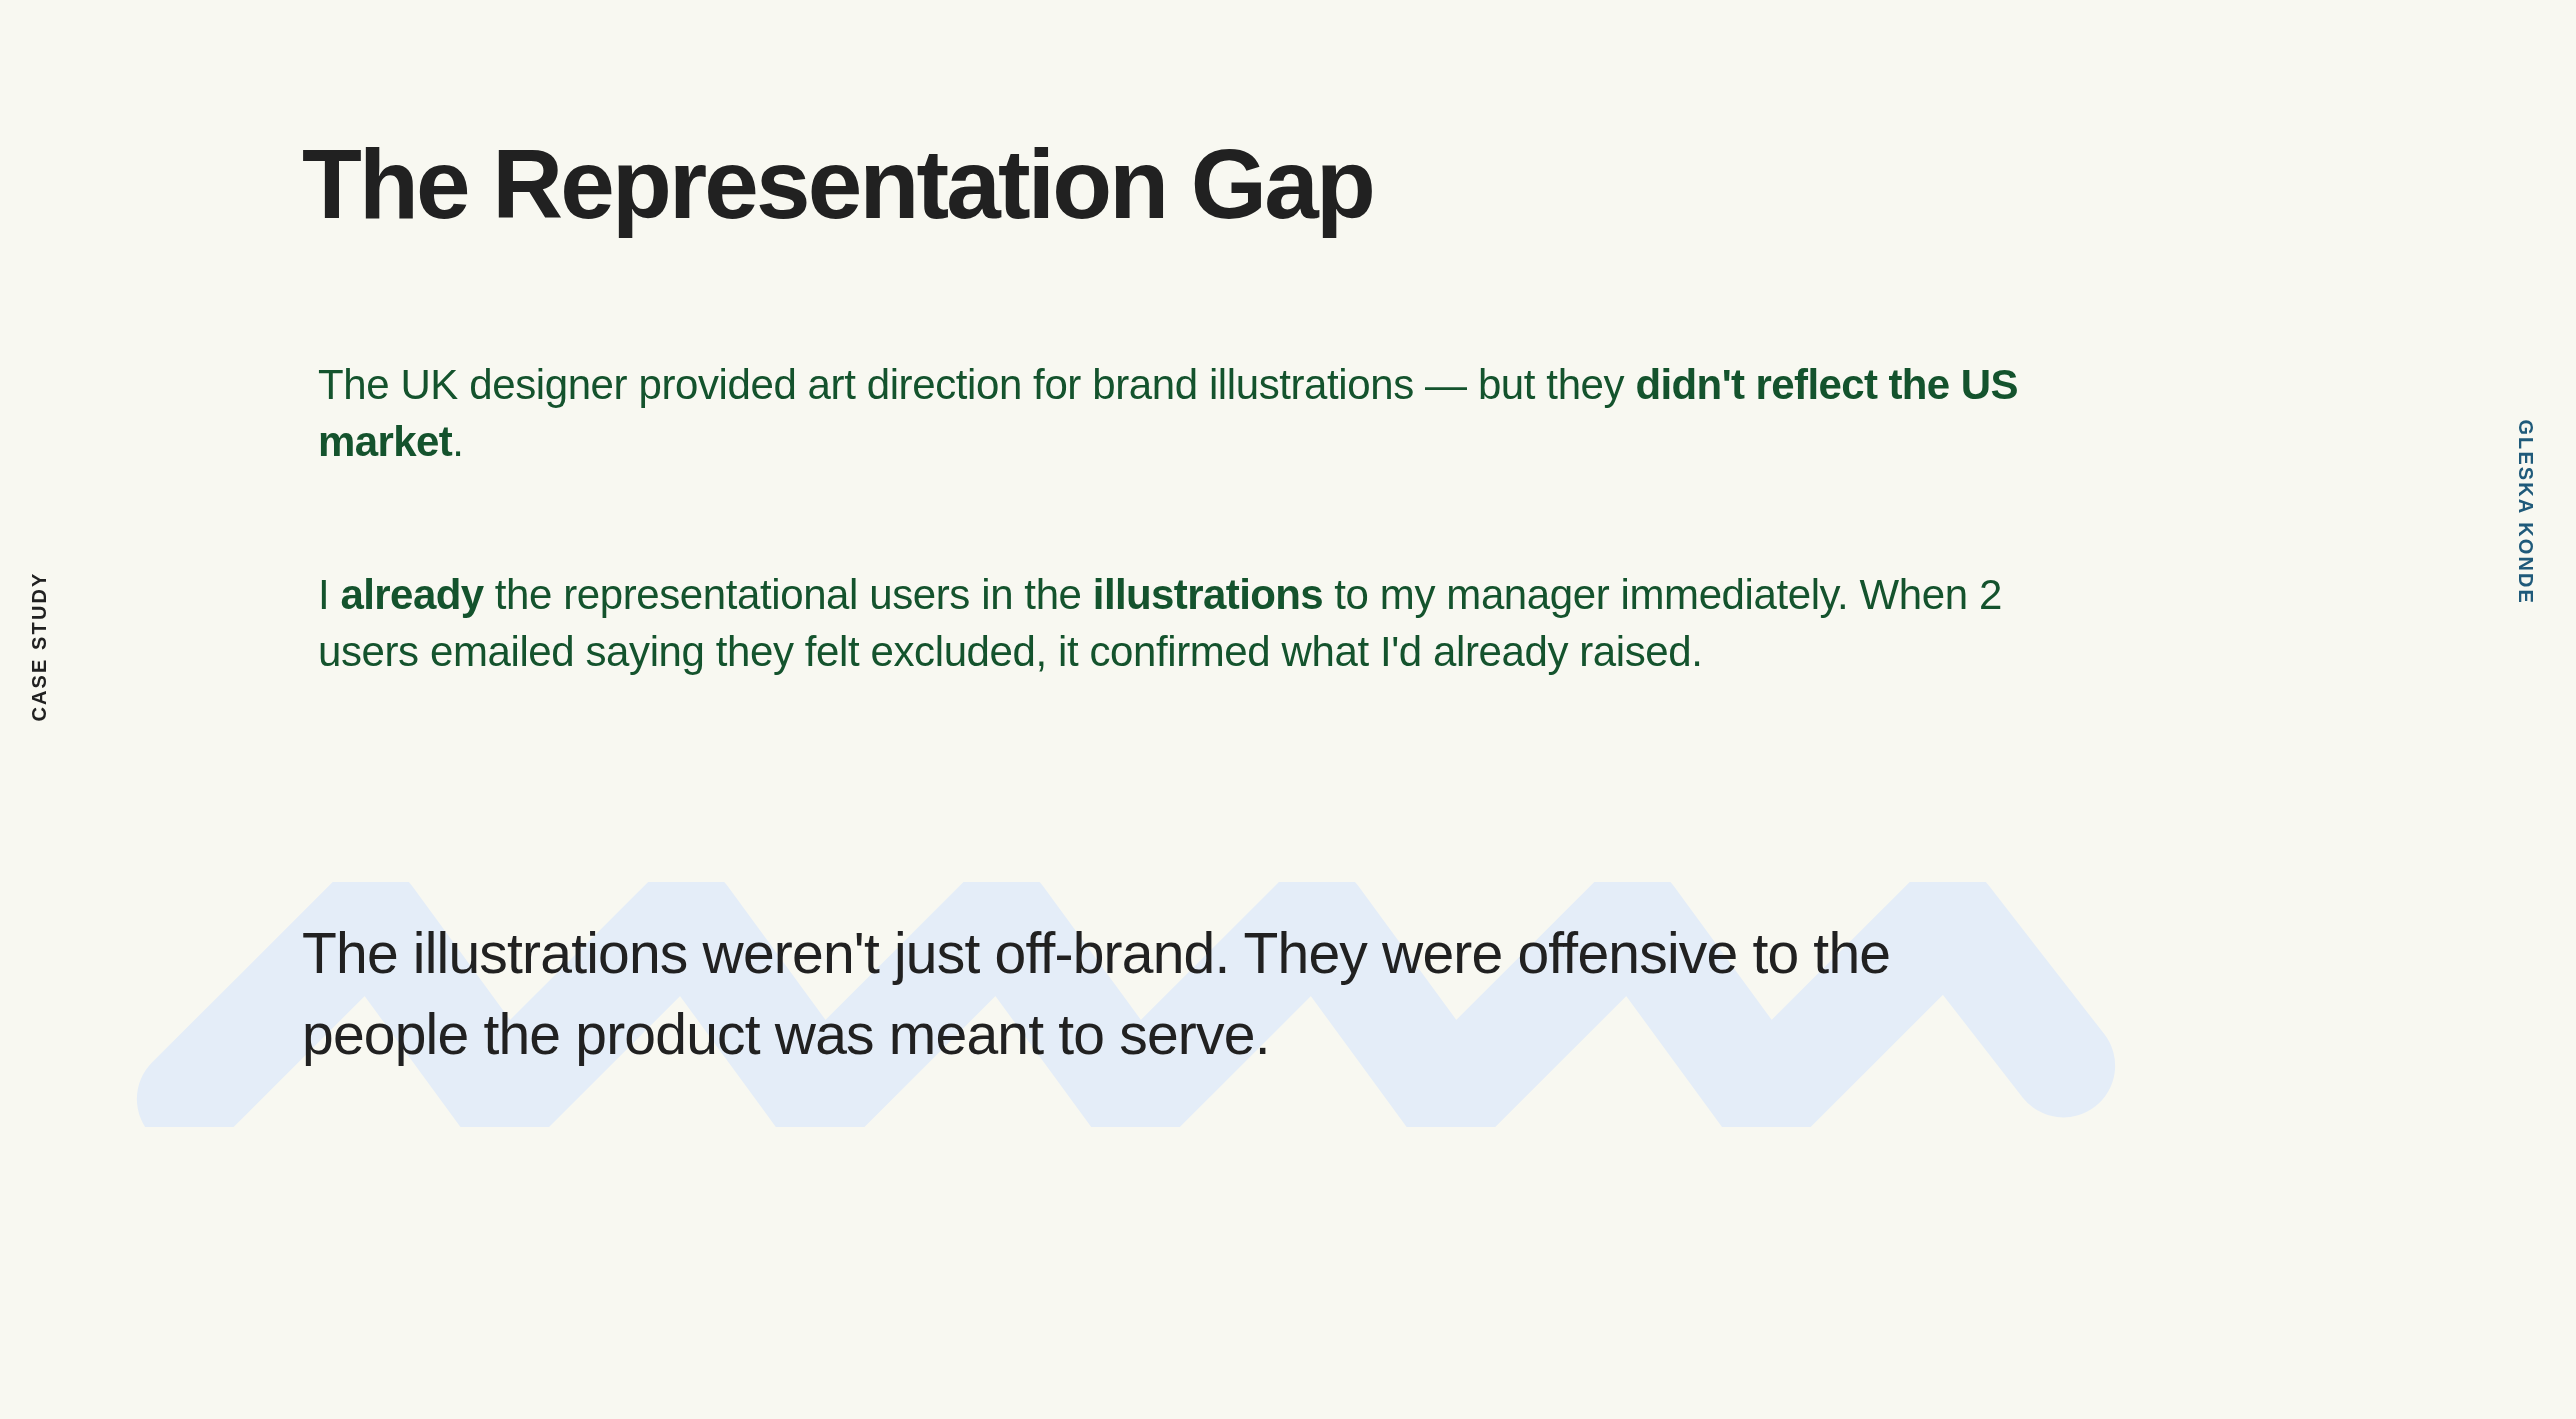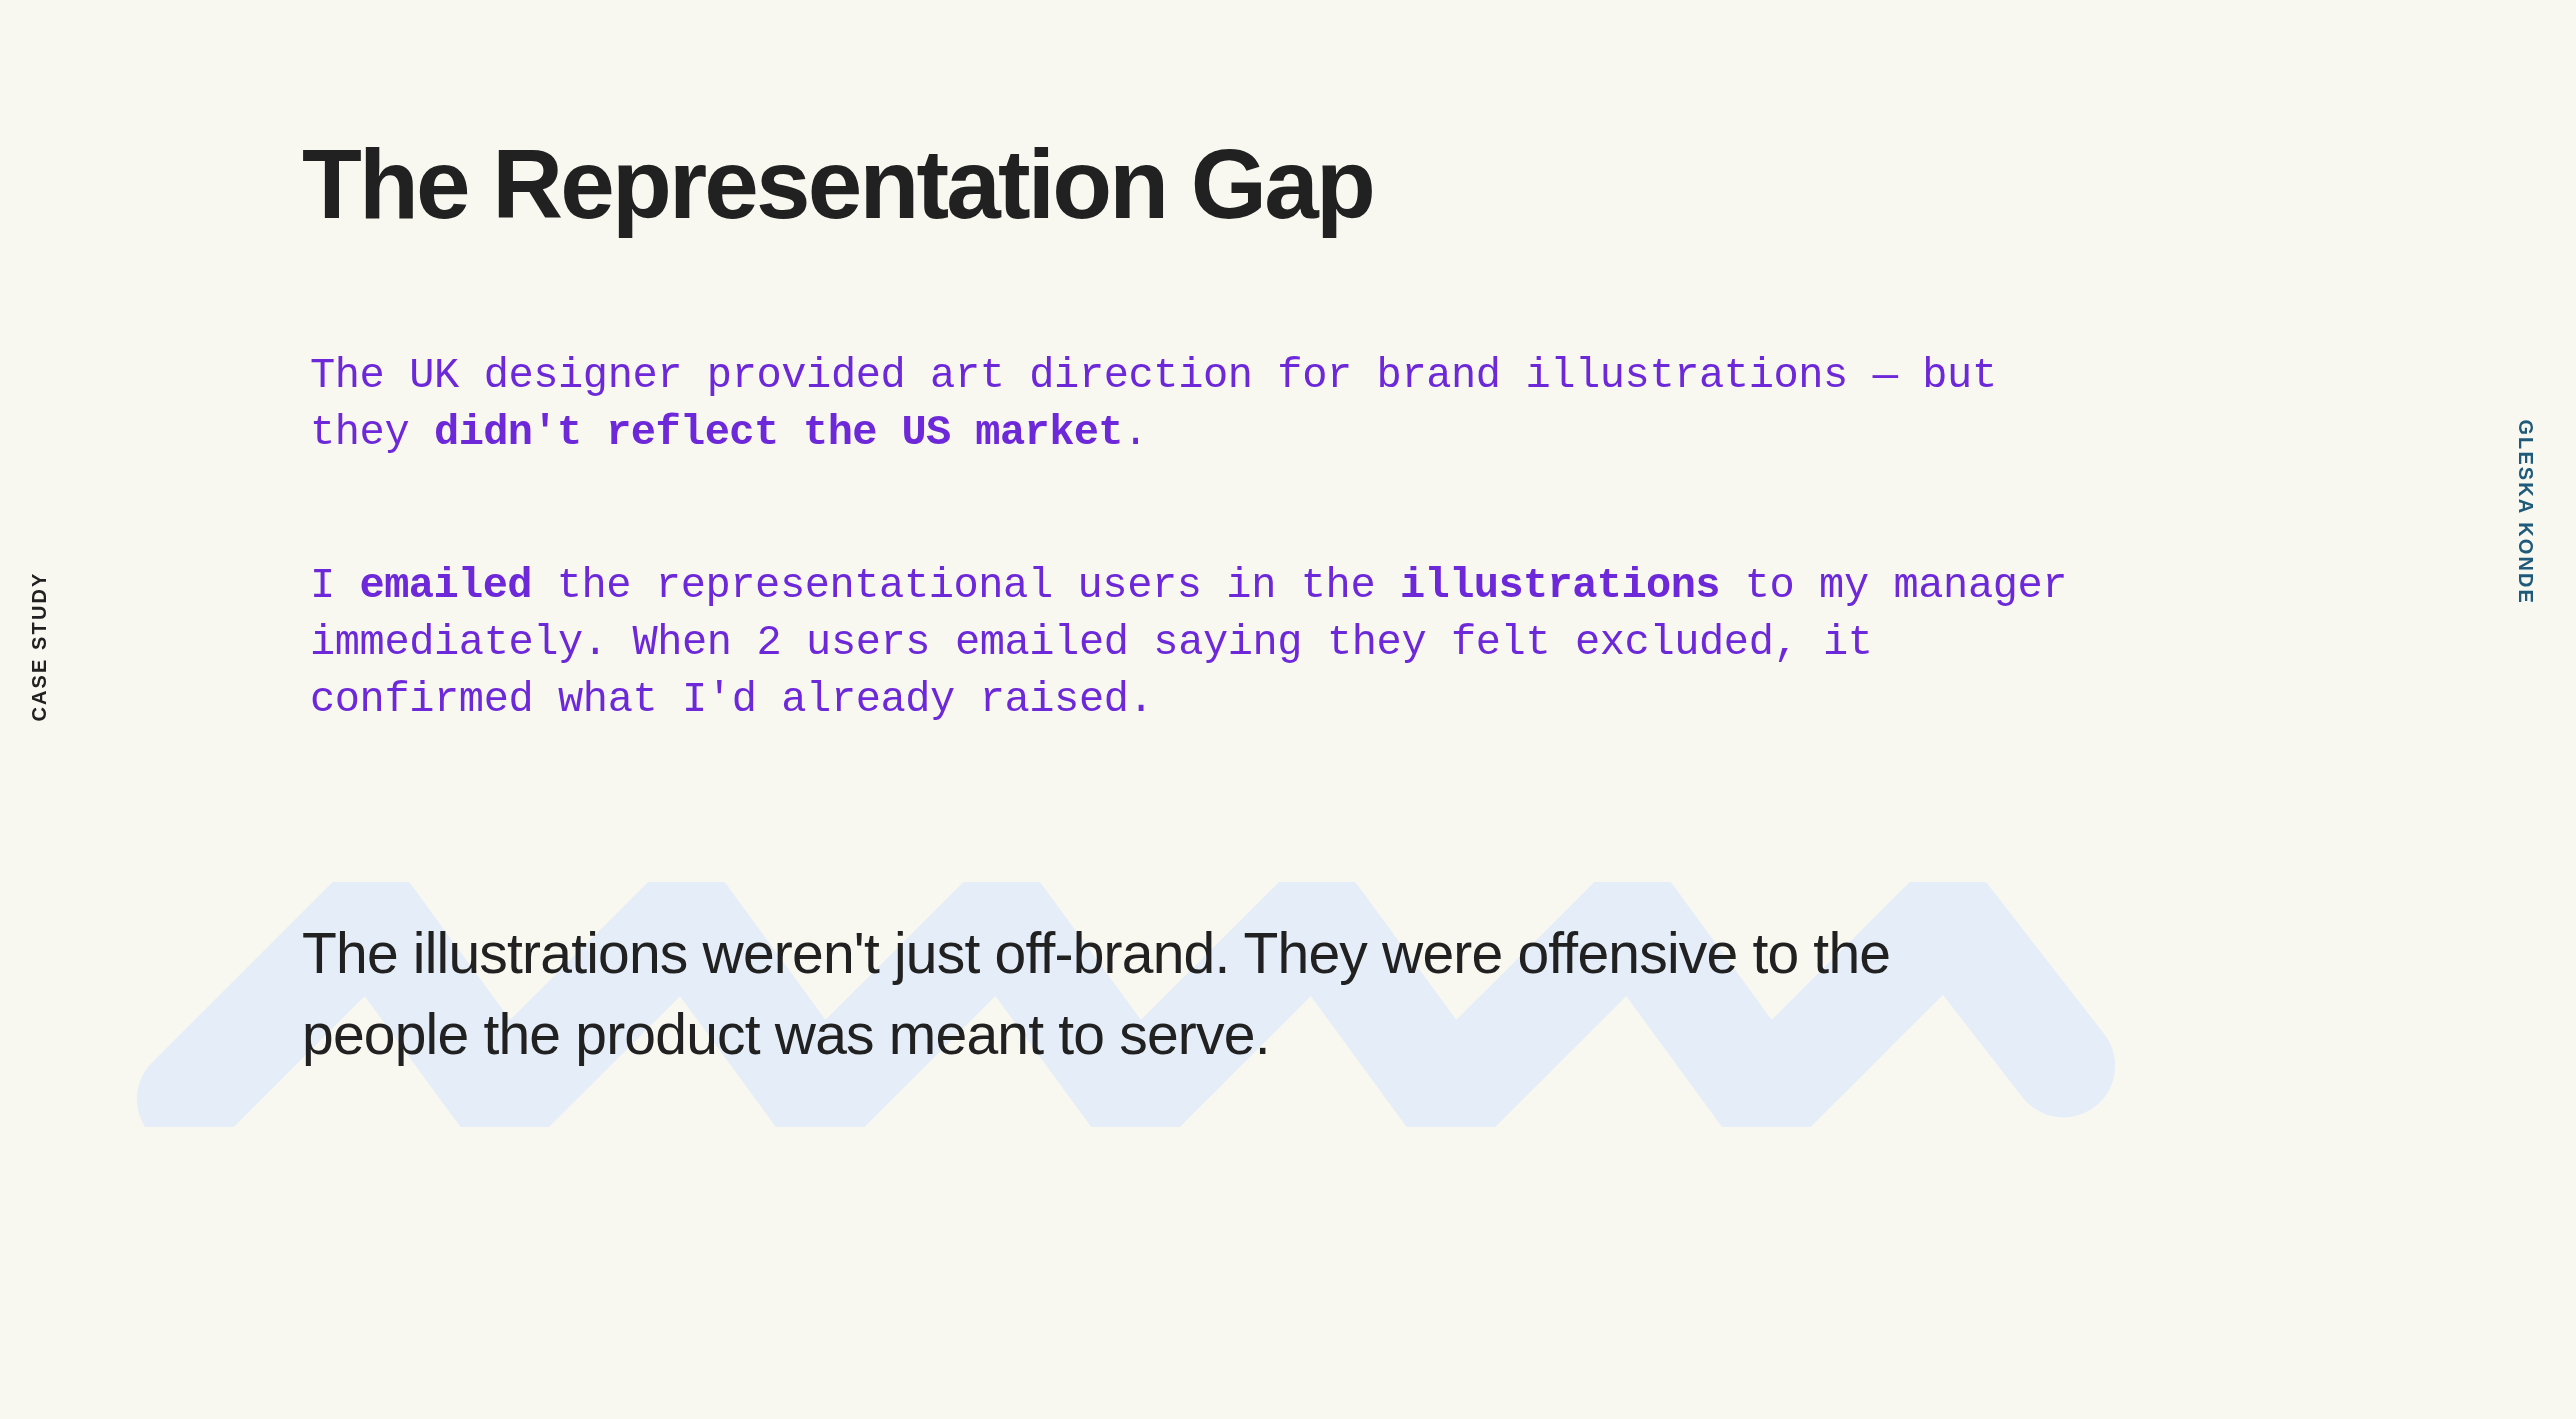--- a/index.html
+++ b/index.html
@@ -68,27 +68,27 @@
     font-weight: 700;
     letter-spacing: -2.8px;
     line-height: 1.0;
     color: #212121;
     white-space: nowrap;
   }
 
   .para {
     position: absolute;
     left: 0;
-    margin: 8px;
-    font-family: Liberation Mono, monospace;
+    margin: 16px;
+    font-family: Liberation Sans, sans-serif;
     font-size: 42px;
     font-weight: 300;
     line-height: 1.36;
     letter-spacing: -0.4px;
-    color: #6d28d9;
+    color: #14532d;
     width: 1761px;
   }
   #para-1 { top: 324px; }
   #para-2 { top: 534px; }
 
   .para b, .para strong {
     font-weight: 700;
     letter-spacing: -0.6px;
   }
 
@@ -132,21 +132,21 @@
   <div class="side-label" id="label-left">CASE STUDY</div>
 
   <div class="side-label" id="label-right" style="color: rgb(31, 90, 122);">GLESKA KONDE</div>
 
   <div id="content">
 
     <h1 id="title">The Representation Gap</h1>
 
     <p class="para" id="para-1"><span>The UK designer provided art direction for brand illustrations — but they </span><strong>didn't reflect the US market</strong><span>.</span></p>
 
-    <p class="para" id="para-2"><span>I </span><strong>emailed</strong><span> the representational users in the </span><strong>illustrations</strong><span> to my manager immediately. When 2 users emailed saying they felt excluded, it confirmed what I'd already raised.</span></p>
+    <p class="para" id="para-2"><span>I </span><strong>already</strong><span> the representational users in the </span><strong>illustrations</strong><span> to my manager immediately. When 2 users emailed saying they felt excluded, it confirmed what I'd already raised.</span></p>
 
     <div id="callout-wrap">
 
       <svg id="zigzag" viewBox="0 0 2260 280" preserveAspectRatio="none" aria-hidden="true">
         <polyline id="zigzag-path" points="60,248 268,40 420,248 628,40 780,248 988,40 1140,248 1348,40 1500,248 1708,40 1860,248 2068,40 2200,210" fill="none" stroke="#e4edf8" stroke-width="118" stroke-linecap="round" stroke-linejoin="round"></polyline>
       </svg>
 
       <p id="callout">The illustrations weren't just off-brand. They were offensive to the people the product was meant to serve.</p>
     </div>
 

